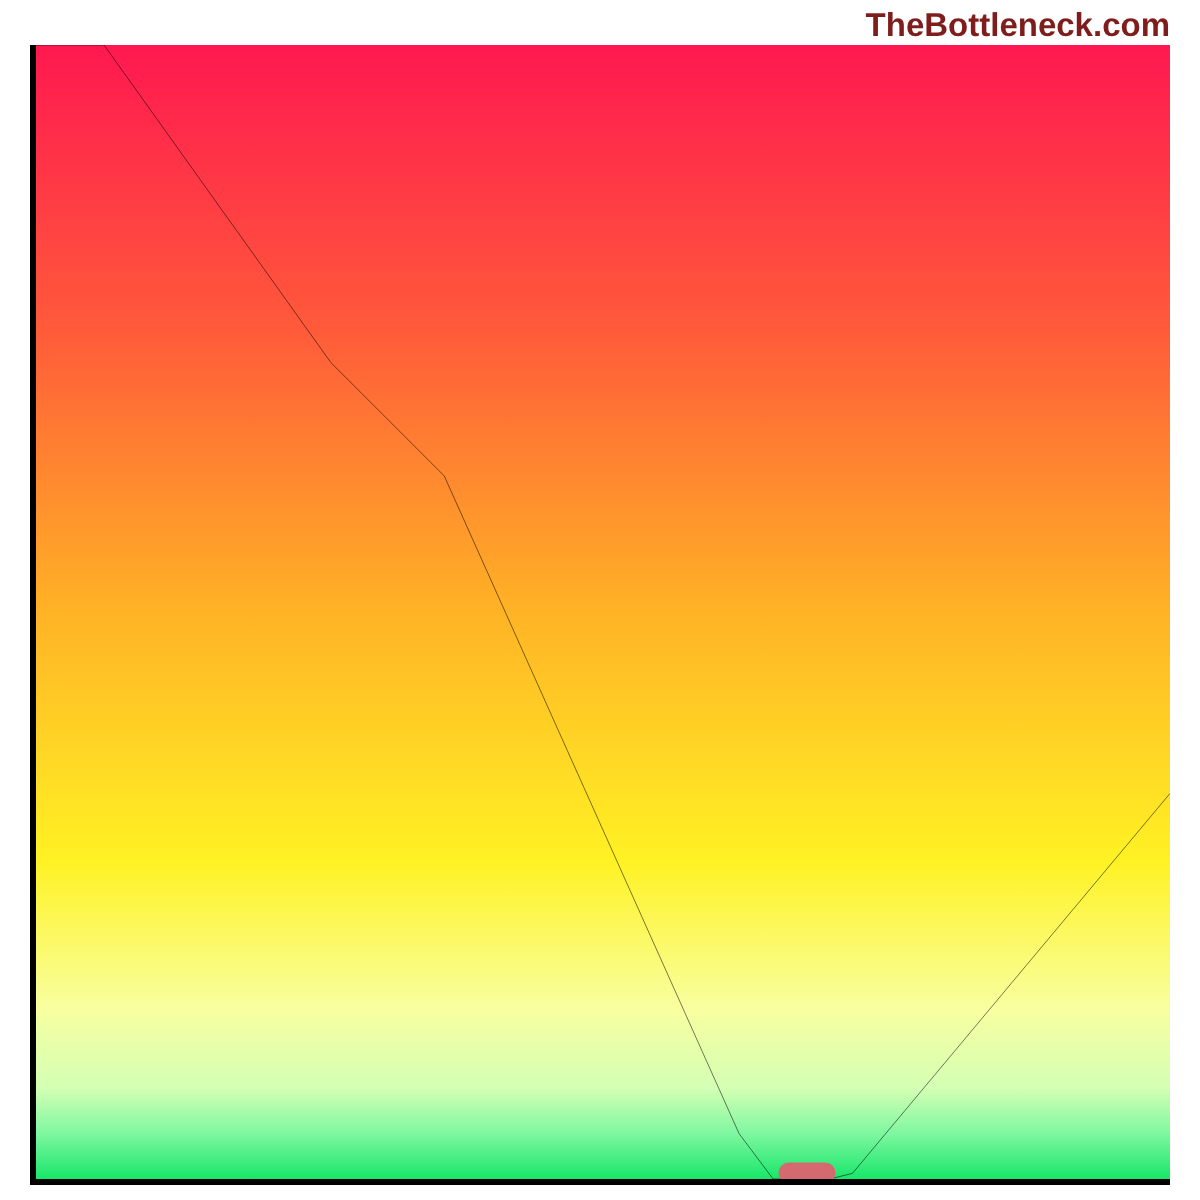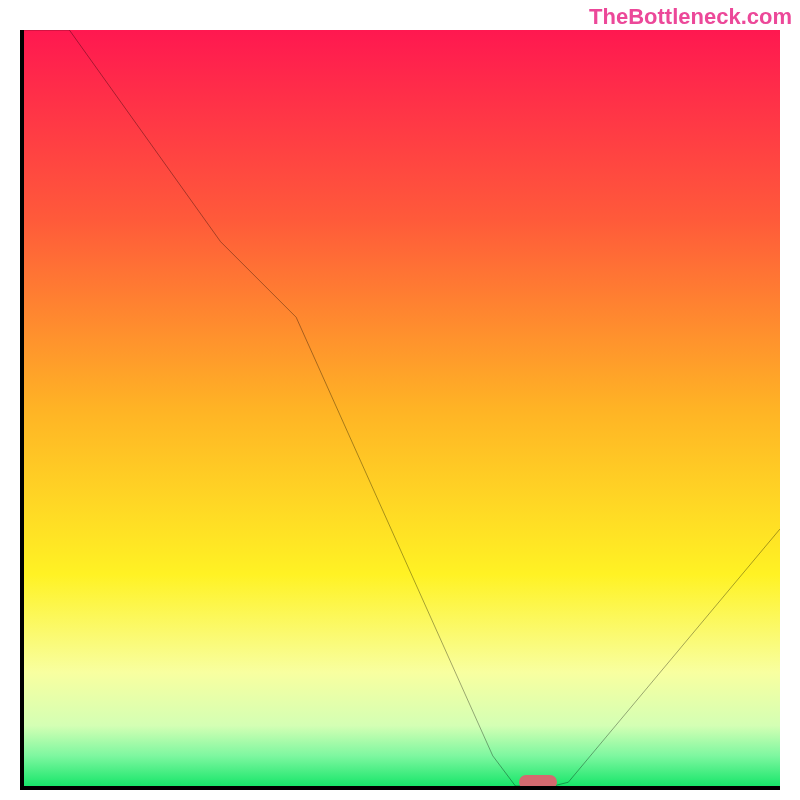--- a/index.html
+++ b/index.html
@@ -11,24 +11,24 @@
     font-family: Arial, Helvetica, sans-serif;
   }
   .container {
     position: relative;
     width: 800px;
     height: 800px;
   }
   .watermark {
     position: absolute;
     top: 4px;
-    right: 8px;
+    right: 20px;
     font-size: 22px;
     font-weight: bold;
-    color: #ec4899;
+    color: #7f1d1d;
     z-index: 10;
   }
   .plot-frame {
     position: absolute;
     left: 20px;
     top: 30px;
     width: 760px;
     height: 760px;
     border-left: 4px solid #000;
     border-bottom: 4px solid #000;

